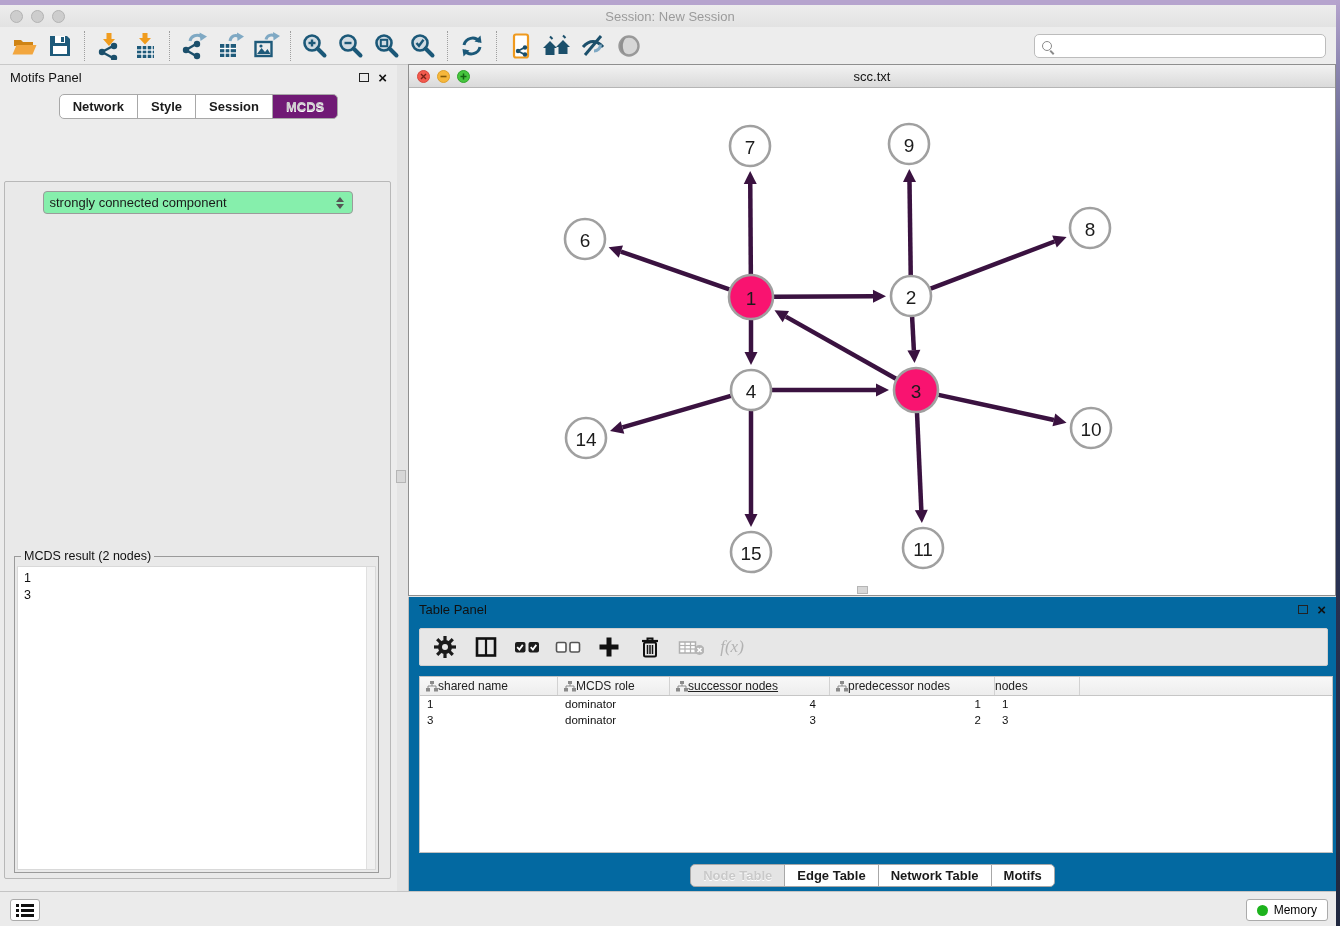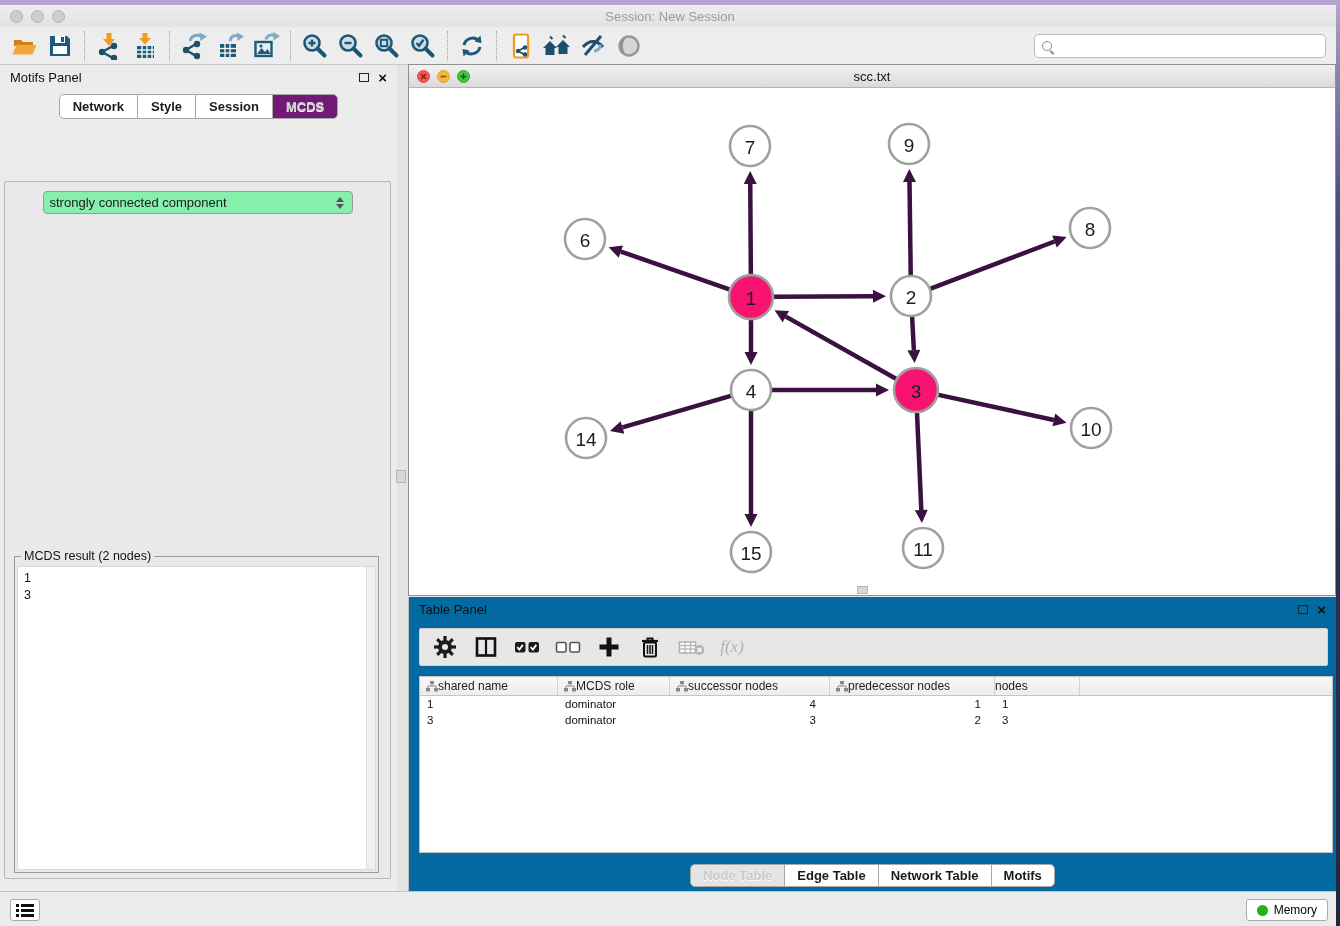--- a/index.html
+++ b/index.html
@@ -497,21 +497,21 @@
                 <rect x="4" y="0" width="4" height="3"></rect>
                 <rect x="0" y="7" width="4" height="3.5"></rect>
                 <rect x="8" y="7" width="4" height="3.5"></rect>
               </g>
               <g stroke="#8a8a8a" stroke-width="1">
                 <path d="M6 3v2M2 5v2M10 5v2M2 5h8" fill="none"></path>
               </g>
             </svg>
             <span class="lbl">MCDS role</span>
           </div>
-          <div class="th" style="width: 160px;">
+          <div class="th" style="width: 160px; text-decoration: underline;">
             <svg width="12" height="11">
               <g fill="#8a8a8a">
                 <rect x="4" y="0" width="4" height="3"></rect>
                 <rect x="0" y="7" width="4" height="3.5"></rect>
                 <rect x="8" y="7" width="4" height="3.5"></rect>
               </g>
               <g stroke="#8a8a8a" stroke-width="1">
                 <path d="M6 3v2M2 5v2M10 5v2M2 5h8" fill="none"></path>
               </g>
             </svg>

